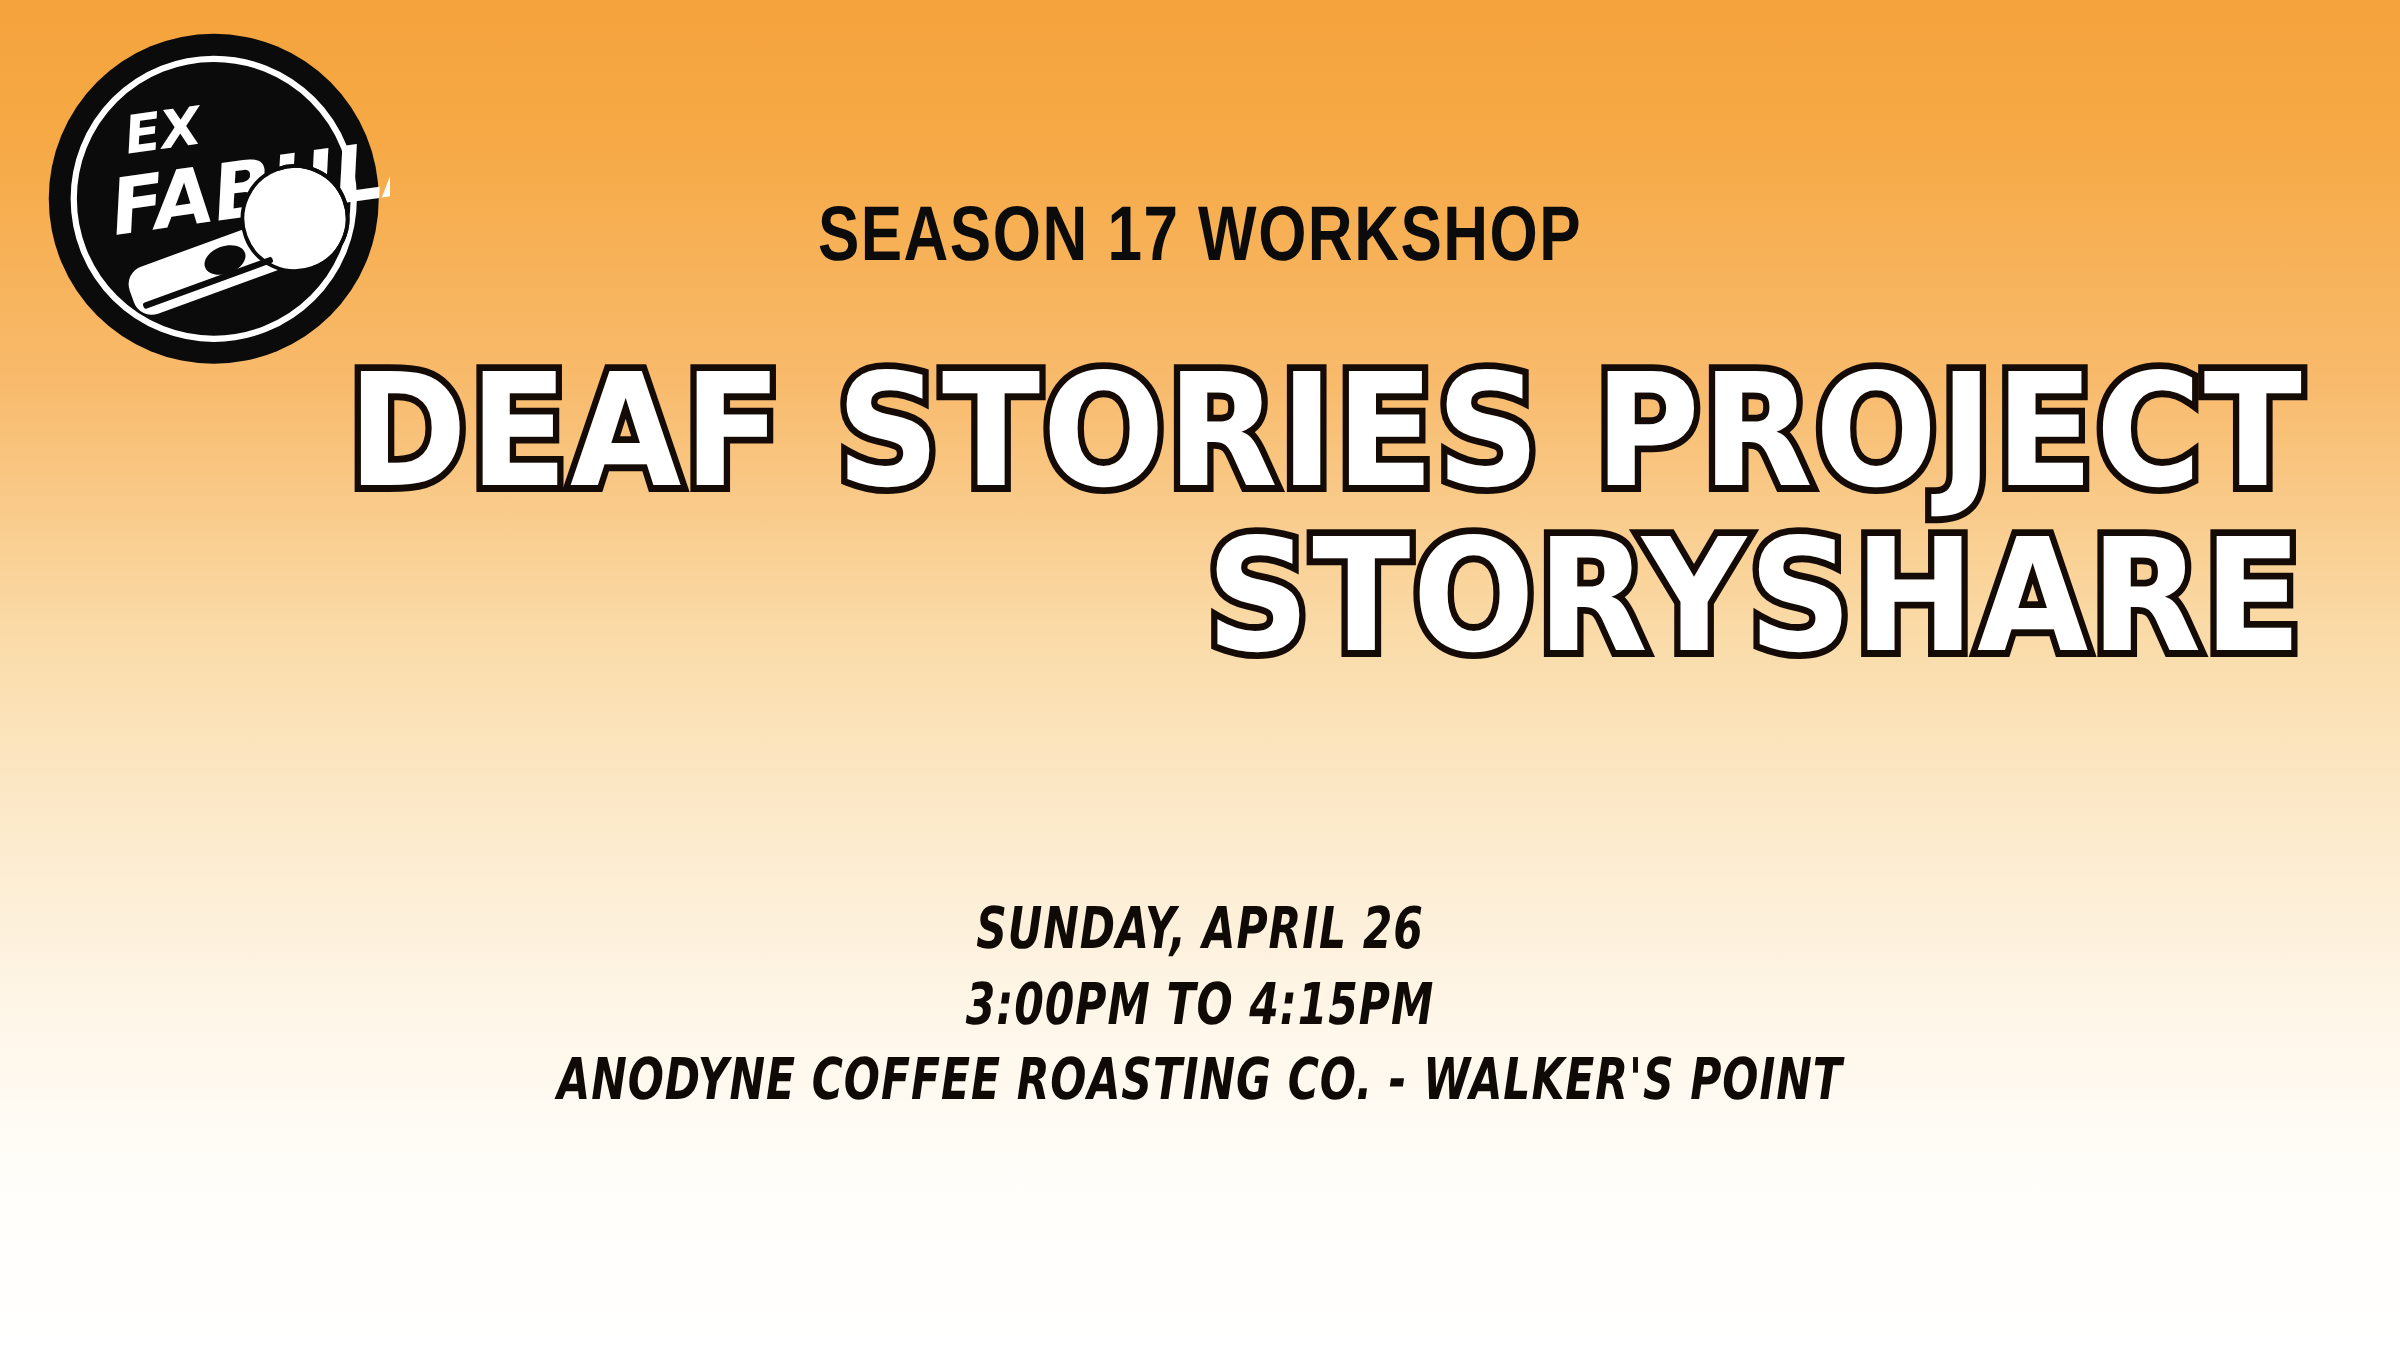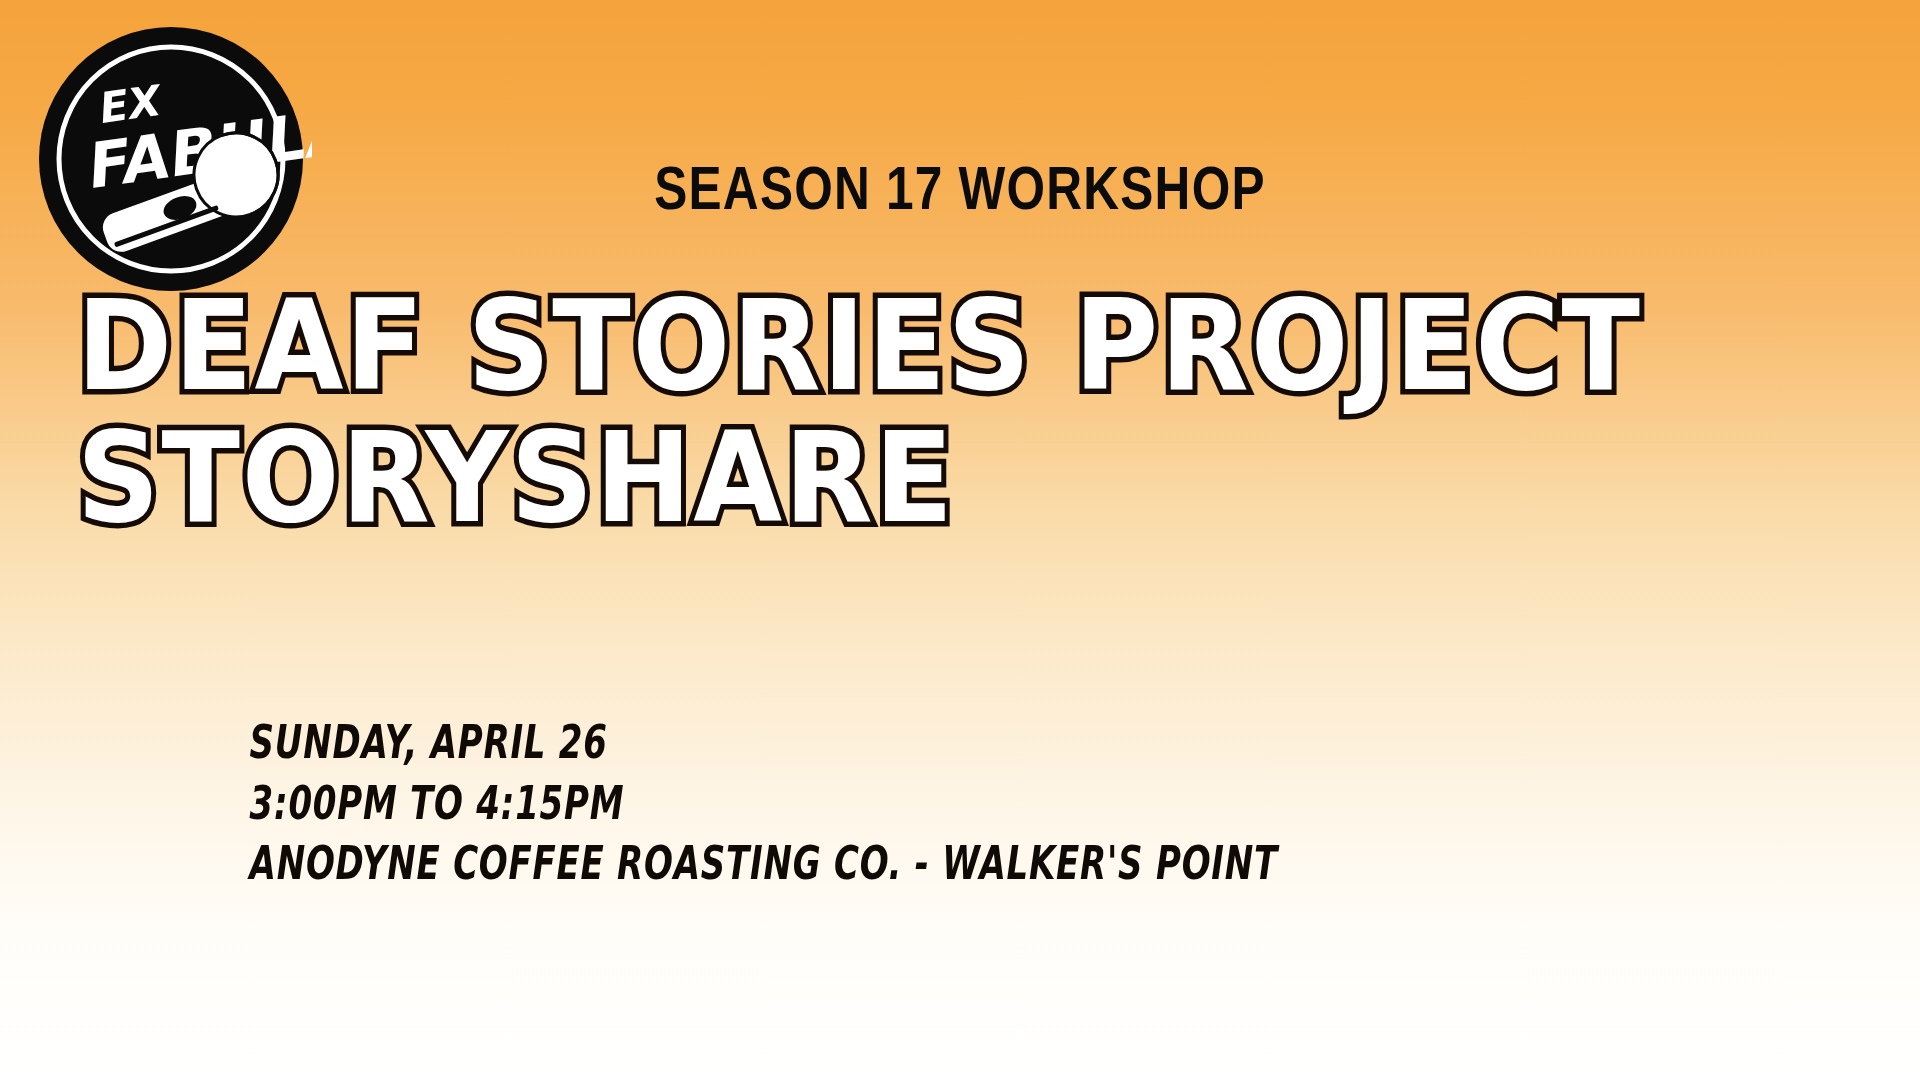--- a/index.html
+++ b/index.html
@@ -59,21 +59,21 @@
     transform-origin: center top;
     white-space: nowrap;
   }
 
   
   .title-block {
     position: absolute;
     top: 282px;
     left: 0;
     width: 1920px;
-    text-align: left;
+    text-align: right;
   }
   .title-line {
     font-family: "DejaVu Sans", sans-serif;
     font-weight: bold;
     font-size: 125px;
     line-height: 1.02;
     letter-spacing: 2px;
     color: #FFFFFF;
     -webkit-text-stroke: 11px #150B06;
     paint-order: stroke fill;
@@ -84,21 +84,21 @@
   .title-line.second {
     margin-top: 4px;
   }
 
   
   .details {
     position: absolute;
     top: 712px;
     left: 0;
     width: 1920px;
-    text-align: left;
+    text-align: center;
   }
   .detail-line {
     font-family: "DejaVu Sans", sans-serif;
     font-weight: bold;
     font-style: italic;
     font-size: 46px;
     line-height: 1.32;
     letter-spacing: 1px;
     color: #100A06;
     white-space: nowrap;

